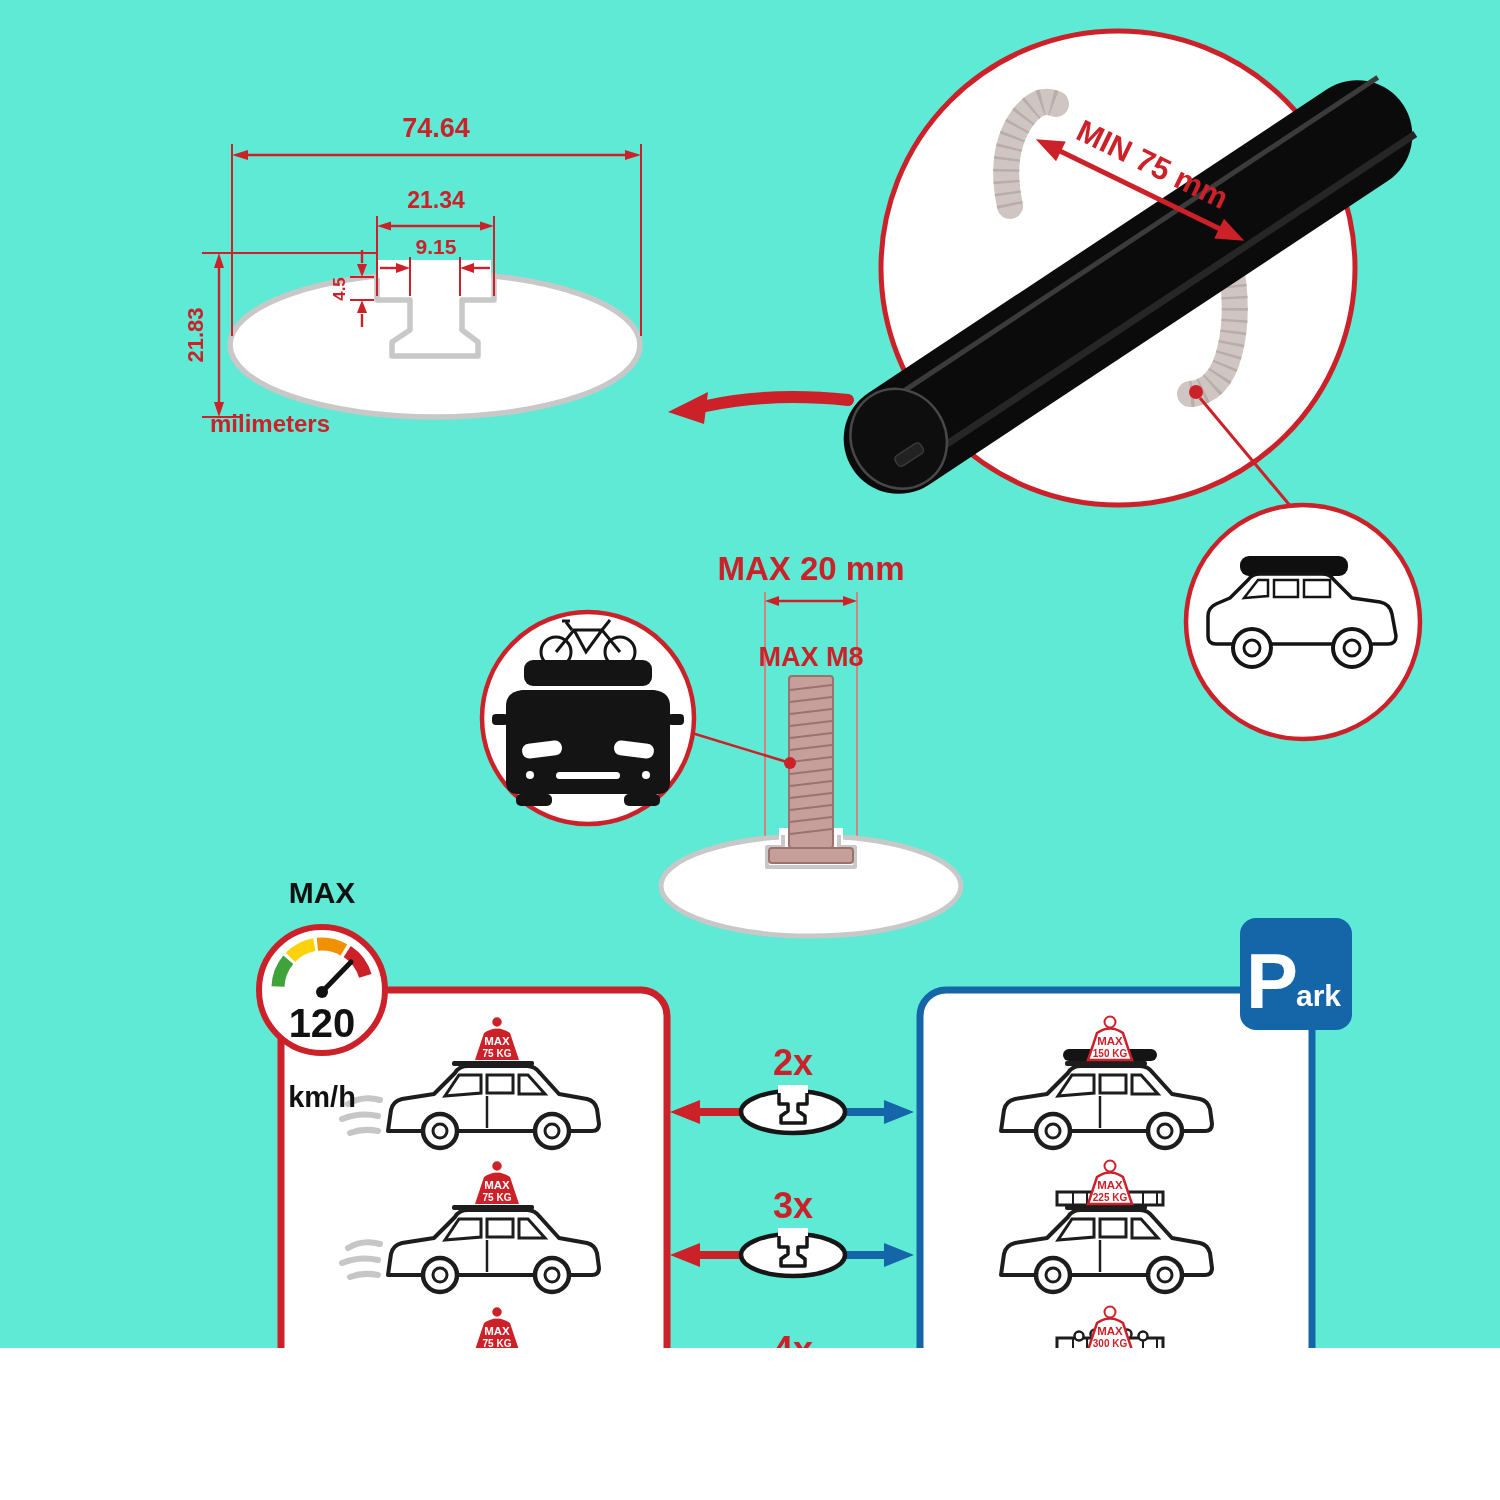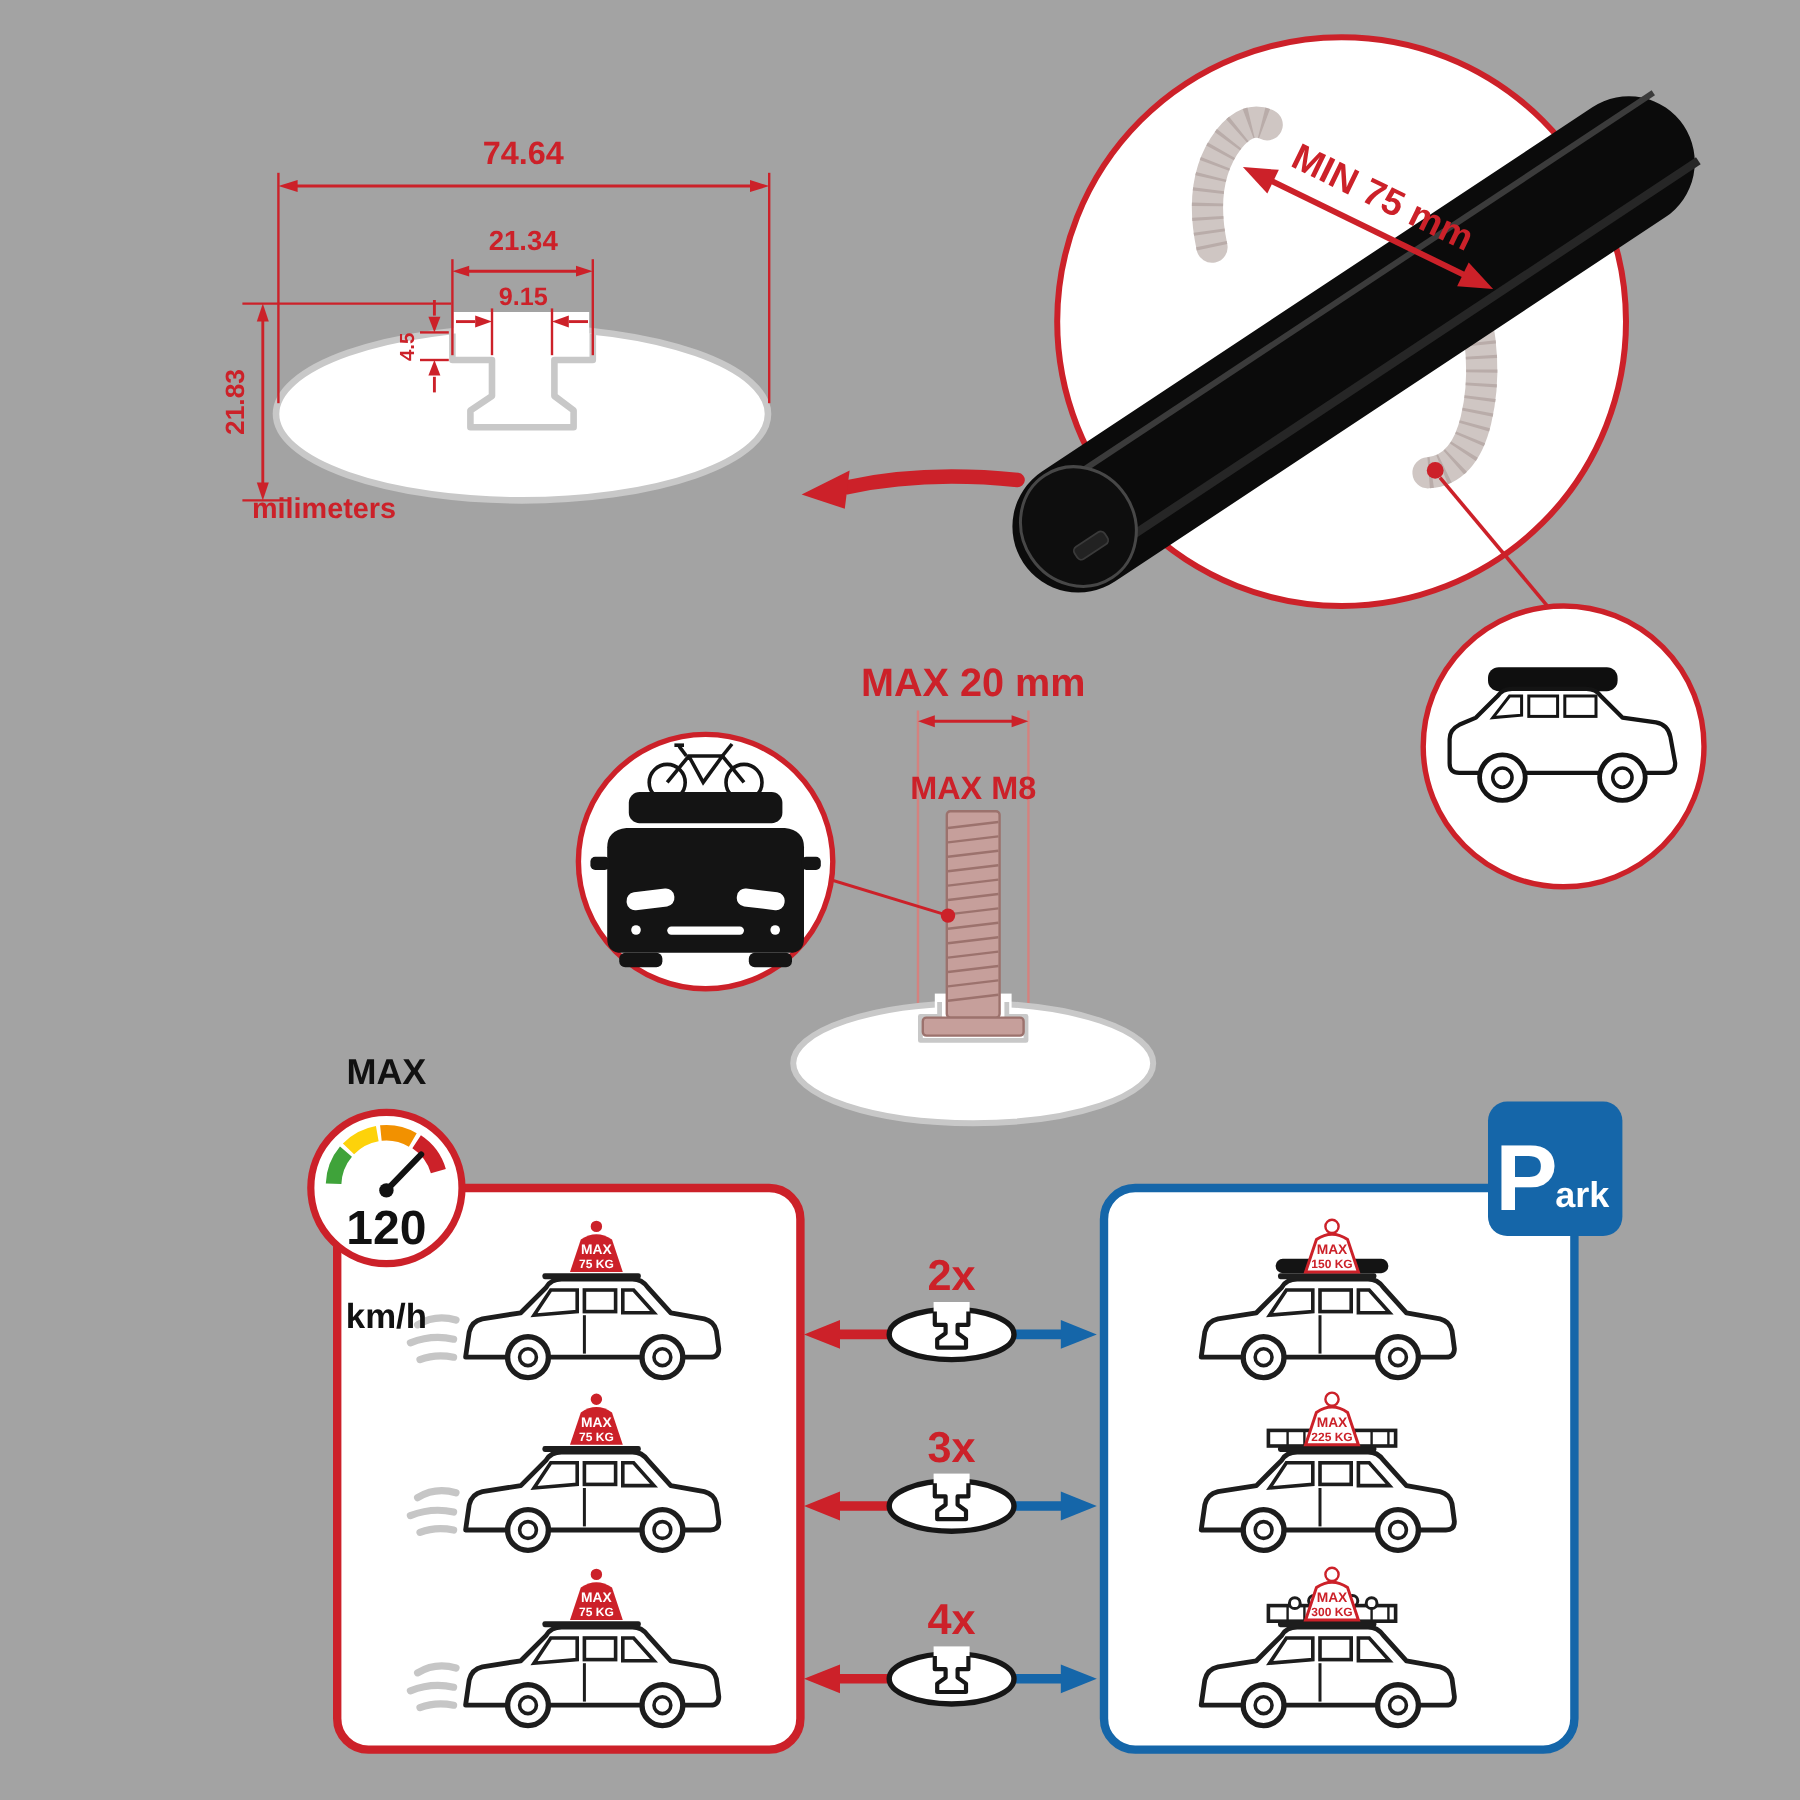--- a/index.html
+++ b/index.html
@@ -1,16 +1,16 @@
 <!DOCTYPE html>
 <html><head>
 <meta charset="utf-8">
 <style>
   html,body{margin:0;padding:0;background:#ffffff}
-  .stage{position:relative;width:1500px;height:1500px;background:#a3a3a3;overflow:hidden}
+  .stage{position:relative;width:1500px;height:1348px;background:#5eead4;overflow:hidden}
   svg{display:block}
   text{font-family:"Liberation Sans","DejaVu Sans",sans-serif;font-weight:700}
   .tc{text-anchor:middle}
   .red{fill:#cc2129}
   .white{fill:#ffffff}
   .blk{fill:#111111}
   .dim{stroke:#cc2129;stroke-width:2.4;fill:none}
   .ext{stroke:#cc2129;stroke-width:2;fill:none}
   .extlite{stroke:#d4827f;stroke-width:2;fill:none}
   .grayline{stroke:#c8c8c8;fill:#ffffff;stroke-linejoin:round}

